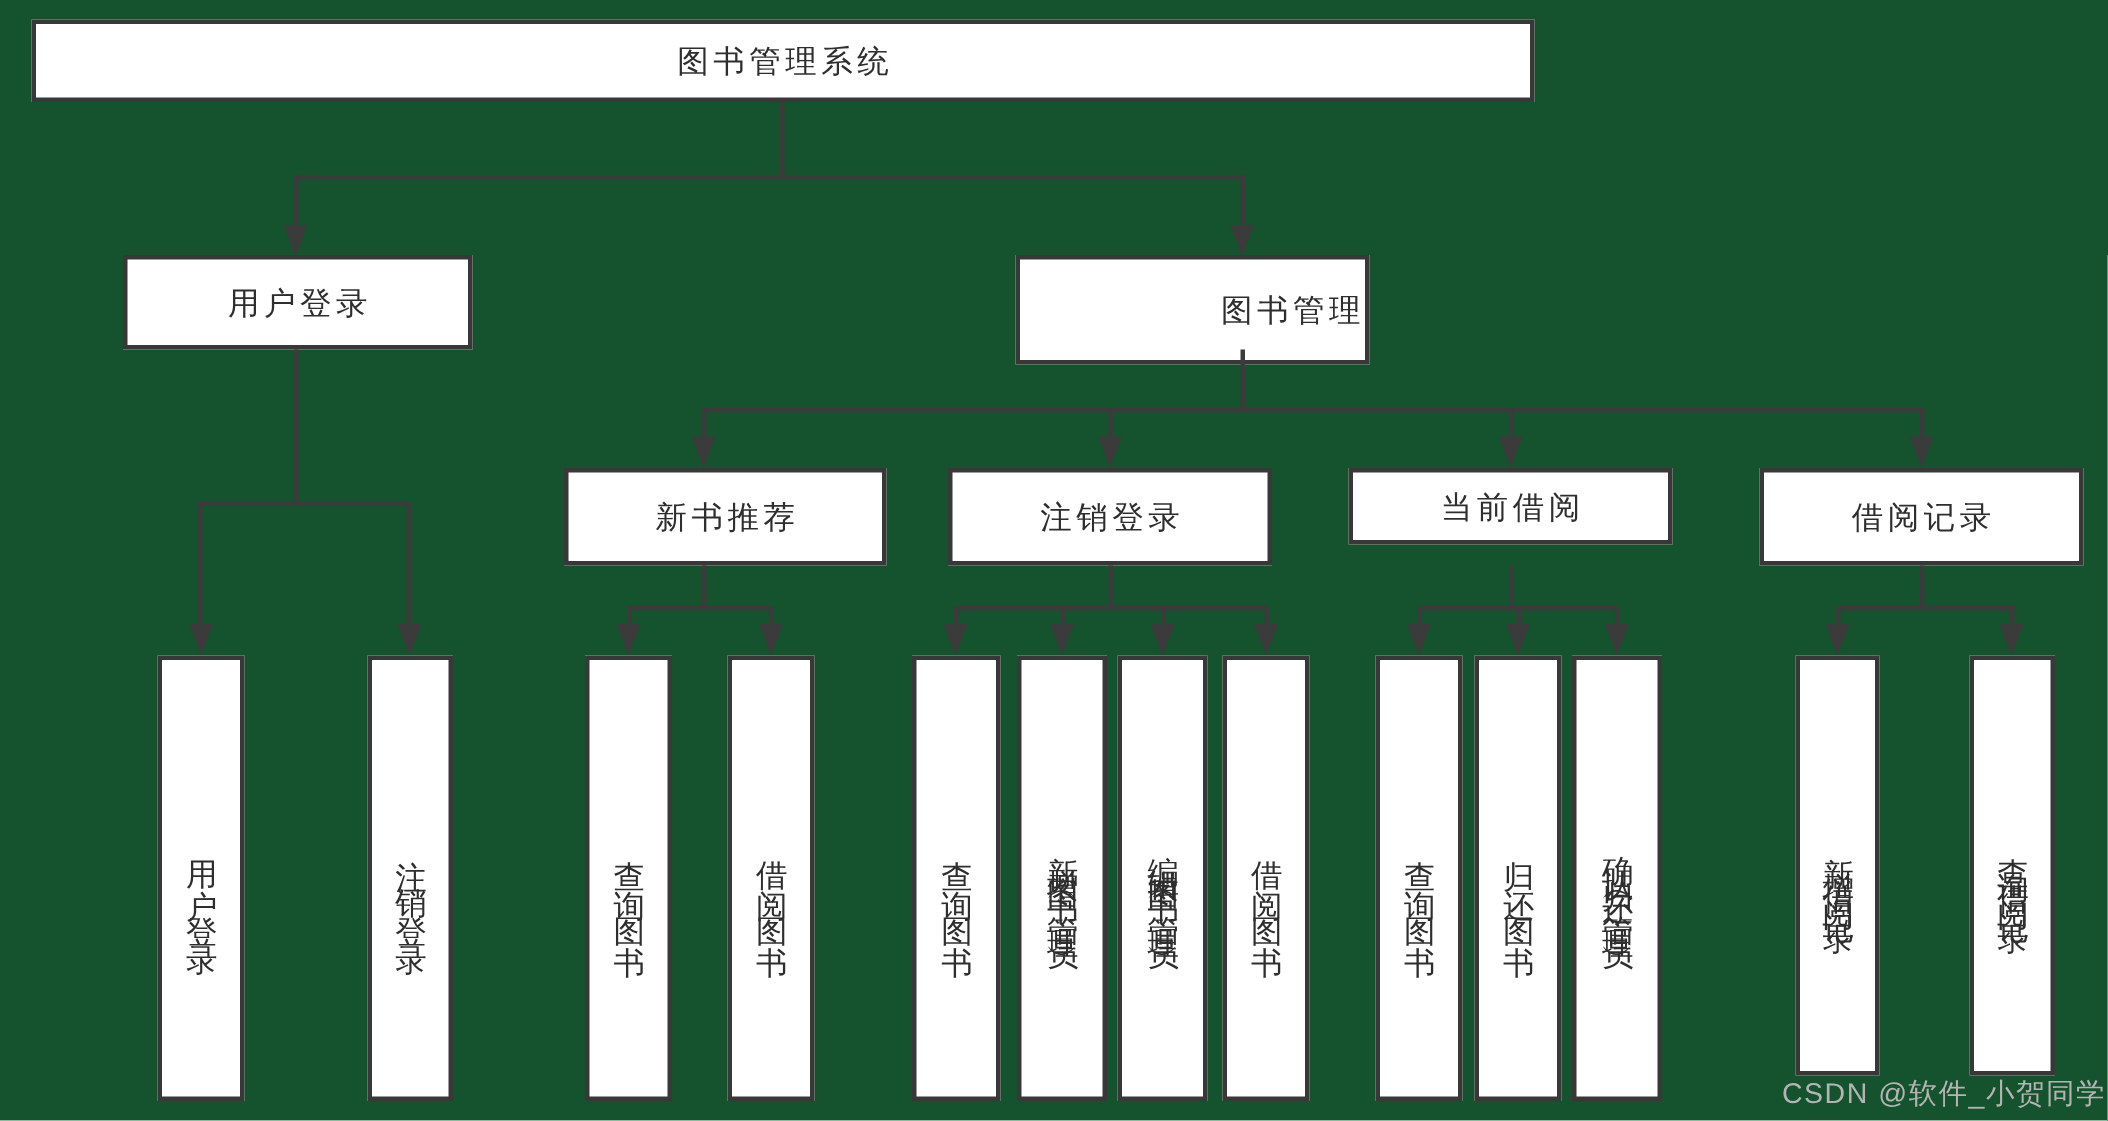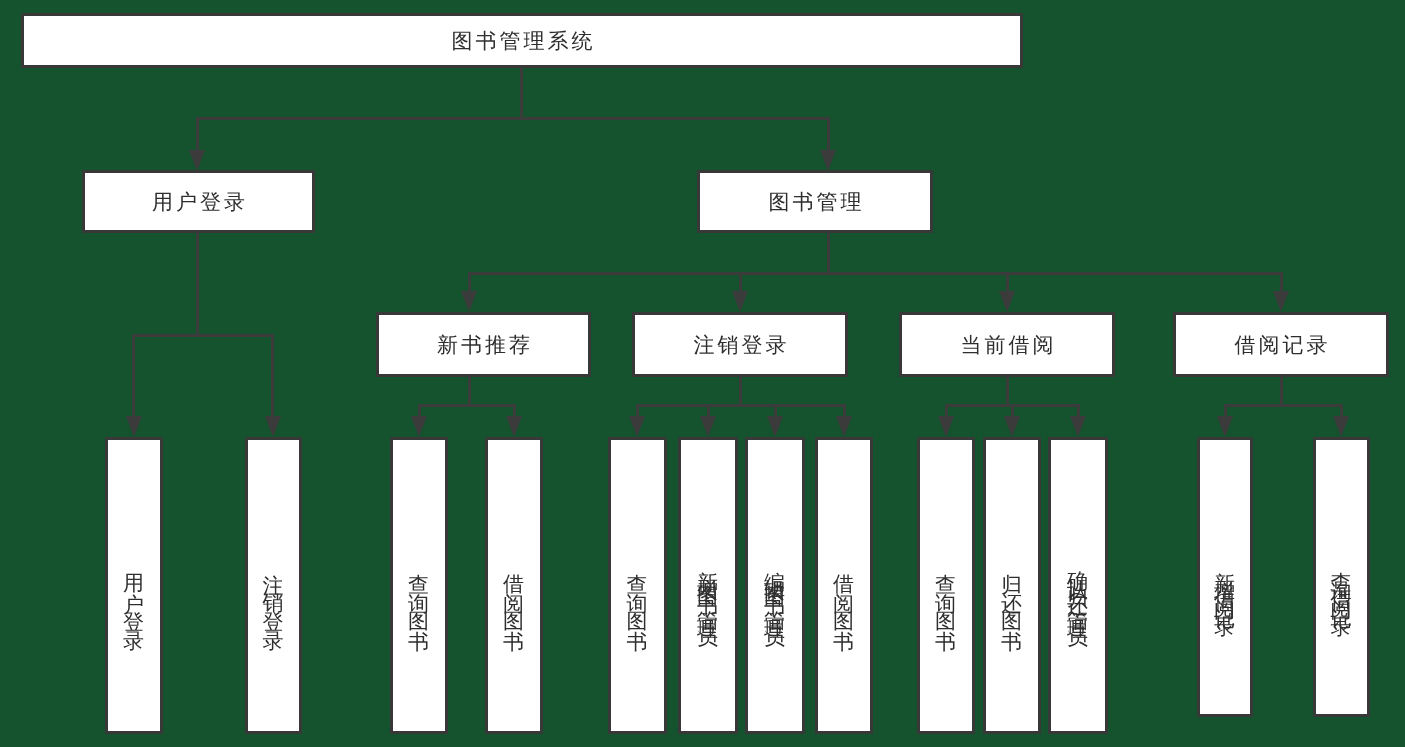--- a/index.html
+++ b/index.html
@@ -51,21 +51,21 @@
   <div class="vl" style="left:520px;top:68px;height:50px;"></div>
   <div class="hl" style="left:196px;top:117px;width:634px;"></div>
   <div class="vl" style="left:196px;top:117px;height:35px;"></div>
   <div class="ah" style="left:189px;top:150px;"></div>
   <div class="vl" style="left:827px;top:117px;height:35px;"></div>
   <div class="ah" style="left:820px;top:150px;"></div>
 
   <div class="node" style="left:82px;top:170px;width:233px;height:63px;">
     <span class="h-label">用户登录</span>
   </div>
-  <div class="node" style="left:697px;top:170px;width:236px;height:63px;">
+  <div class="node" style="left:677px;top:170px;width:236px;height:73px;justify-content:flex-end;">
     <span class="h-label">图书管理</span>
   </div>
 
   <div class="vl" style="left:196px;top:233px;height:103px;"></div>
   <div class="hl" style="left:132px;top:334px;width:142px;"></div>
   <div class="vl" style="left:132px;top:334px;height:84px;"></div>
   <div class="ah" style="left:126px;top:416px;"></div>
   <div class="vl" style="left:271px;top:334px;height:84px;"></div>
   <div class="ah" style="left:265px;top:416px;"></div>
 
@@ -79,21 +79,21 @@
   <div class="ah" style="left:999px;top:291px;"></div>
   <div class="vl" style="left:1280px;top:272px;height:21px;"></div>
   <div class="ah" style="left:1273px;top:291px;"></div>
 
   <div class="node" style="left:376px;top:312px;width:215px;height:65px;">
     <span class="h-label">新书推荐</span>
   </div>
   <div class="node" style="left:632px;top:312px;width:216px;height:65px;">
     <span class="h-label">注销登录</span>
   </div>
-  <div class="node" style="left:899px;top:312px;width:216px;height:65px;">
+  <div class="node" style="left:899px;top:312px;width:216px;height:51px;">
     <span class="h-label">当前借阅</span>
   </div>
   <div class="node" style="left:1173px;top:312px;width:216px;height:65px;">
     <span class="h-label">借阅记录</span>
   </div>
 
   <div class="vl" style="left:468px;top:377px;height:29px;"></div>
   <div class="vl" style="left:739px;top:377px;height:29px;"></div>
   <div class="vl" style="left:1006px;top:377px;height:29px;"></div>
   <div class="vl" style="left:1280px;top:377px;height:29px;"></div>
@@ -165,14 +165,15 @@
     <span class="v-label vt9">确认归还（管理员）</span>
   </div>
 
   <div class="node" style="left:1197px;top:437px;width:56px;height:280px;">
     <span class="v-label vt6">新增借阅记录</span>
   </div>
   <div class="node" style="left:1313px;top:437px;width:57px;height:280px;">
     <span class="v-label vt6">查询借阅记录</span>
   </div>
 
+  <div class="watermark">CSDN @软件_小贺同学</div>
 
 </div>
 
 </body></html>

